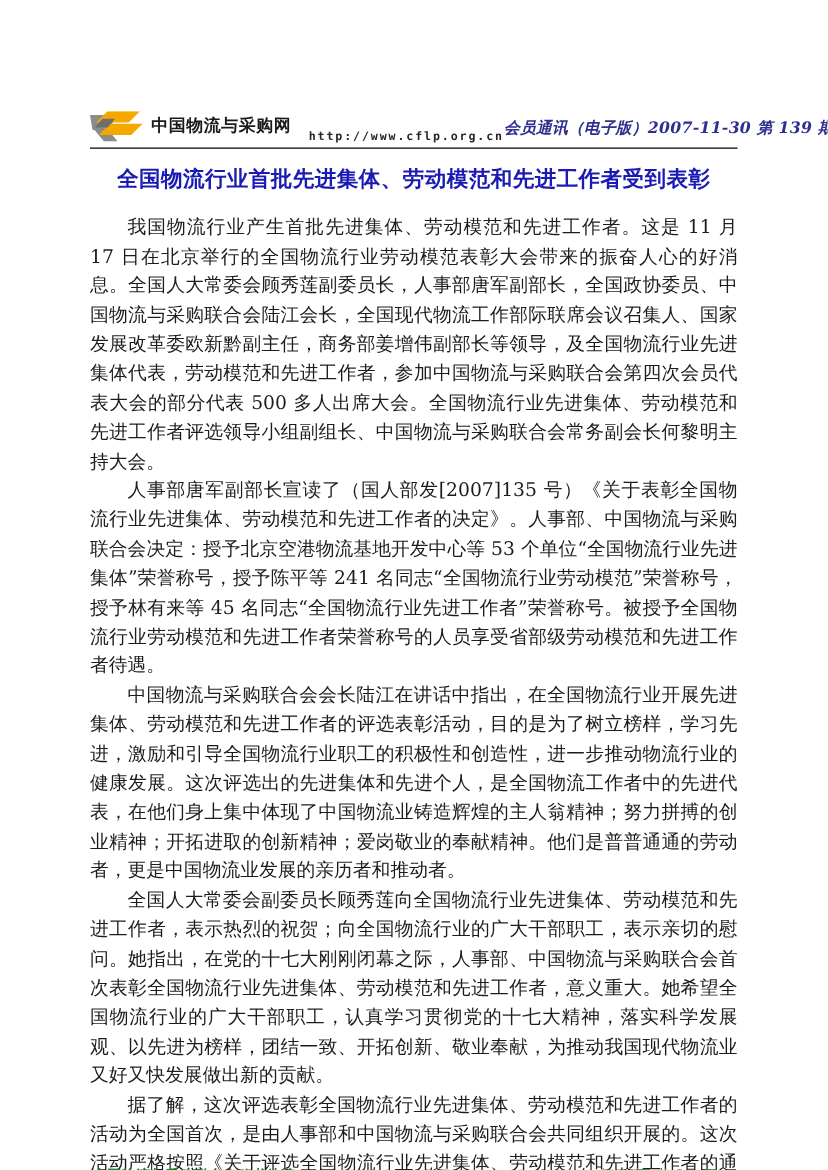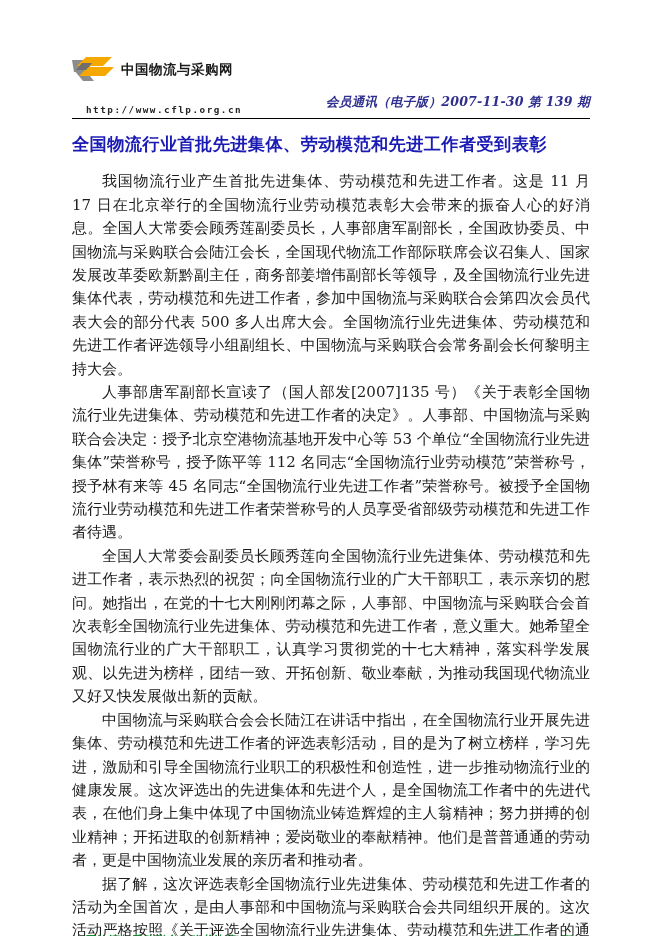--- a/index.html
+++ b/index.html
@@ -27,22 +27,22 @@
     position: relative;
     height: 58px;
     margin-top: 60px;
     border-bottom: 1.6px solid #000000;
     display: flex;
     align-items: flex-end;
     justify-content: space-between;
   }
   .brand {
     display: flex;
-    flex-direction: column;
-    align-items: flex-start;
+    flex-direction: row;
+    align-items: flex-end;
     padding-bottom: 3px;
     position: relative;
   }
   .brand-top {
     display: flex;
     align-items: center;
     gap: 5px;
   }
   .logo-mark {
     width: 44px;
@@ -77,21 +77,21 @@
     color: #2f2f8f;
     padding-bottom: 7px;
     white-space: nowrap;
     letter-spacing: 0.2px;
     text-align: right;
   }
 
   
   .doc-title {
     margin: 14px 0 0 0;
-    text-align: left;
+    text-align: center;
     font-family: "DejaVu Sans", "Liberation Sans", sans-serif;
     font-weight: bold;
     font-size: 17.2px;
     color: #1a1ab4;
     letter-spacing: 0.4px;
     line-height: 1.3;
   }
 
   
   .body-text {
@@ -161,23 +161,23 @@
       <div class="brand-url">http://www.cflp.org.cn</div>
     </div>
 
     <div class="issue">会员通讯（电子版）2007-11-30 第 139 期</div>
   </div>
 
   <h1 class="doc-title">全国物流行业首批先进集体、劳动模范和先进工作者受到表彰</h1>
 
   <div class="body-text">
     <p class="para">我国物流行业产生首批先进集体、劳动模范和先进工作者。这是 11 月 17 日在北京举行的全国物流行业劳动模范表彰大会带来的振奋人心的好消息。全国人大常委会顾秀莲副委员长，人事部唐军副部长，全国政协委员、中国物流与采购联合会陆江会长，全国现代物流工作部际联席会议召集人、国家发展改革委欧新黔副主任，商务部姜增伟副部长等领导，及全国物流行业先进集体代表，劳动模范和先进工作者，参加中国物流与采购联合会第四次会员代表大会的部分代表 500 多人出席大会。全国物流行业先进集体、劳动模范和先进工作者评选领导小组副组长、中国物流与采购联合会常务副会长何黎明主持大会。</p>
-    <p class="para">人事部唐军副部长宣读了（国人部发[2007]135 号）《关于表彰全国物流行业先进集体、劳动模范和先进工作者的决定》。人事部、中国物流与采购联合会决定：授予北京空港物流基地开发中心等 53 个单位“全国物流行业先进集体”荣誉称号，授予陈平等 112 名同志“全国物流行业劳动模范”荣誉称号，授予林有来等 45 名同志“全国物流行业先进工作者”荣誉称号。被授予全国物流行业劳动模范和先进工作者荣誉称号的人员享受省部级劳动模范和先进工作者待遇。</p>
+    <p class="para">人事部唐军副部长宣读了（国人部发[2007]135 号）《关于表彰全国物流行业先进集体、劳动模范和先进工作者的决定》。人事部、中国物流与采购联合会决定：授予北京空港物流基地开发中心等 53 个单位“全国物流行业先进集体”荣誉称号，授予陈平等 241 名同志“全国物流行业劳动模范”荣誉称号，授予林有来等 45 名同志“全国物流行业先进工作者”荣誉称号。被授予全国物流行业劳动模范和先进工作者荣誉称号的人员享受省部级劳动模范和先进工作者待遇。</p>
+    <p class="para">中国物流与采购联合会会长陆江在讲话中指出，在全国物流行业开展先进集体、劳动模范和先进工作者的评选表彰活动，目的是为了树立榜样，学习先进，激励和引导全国物流行业职工的积极性和创造性，进一步推动物流行业的健康发展。这次评选出的先进集体和先进个人，是全国物流工作者中的先进代表，在他们身上集中体现了中国物流业铸造辉煌的主人翁精神；努力拼搏的创业精神；开拓进取的创新精神；爱岗敬业的奉献精神。他们是普普通通的劳动者，更是中国物流业发展的亲历者和推动者。</p>
     <p class="para">全国人大常委会副委员长顾秀莲向全国物流行业先进集体、劳动模范和先进工作者，表示热烈的祝贺；向全国物流行业的广大干部职工，表示亲切的慰问。她指出，在党的十七大刚刚闭幕之际，人事部、中国物流与采购联合会首次表彰全国物流行业先进集体、劳动模范和先进工作者，意义重大。她希望全国物流行业的广大干部职工，认真学习贯彻党的十七大精神，落实科学发展观、以先进为榜样，团结一致、开拓创新、敬业奉献，为推动我国现代物流业又好又快发展做出新的贡献。</p>
-    <p class="para">中国物流与采购联合会会长陆江在讲话中指出，在全国物流行业开展先进集体、劳动模范和先进工作者的评选表彰活动，目的是为了树立榜样，学习先进，激励和引导全国物流行业职工的积极性和创造性，进一步推动物流行业的健康发展。这次评选出的先进集体和先进个人，是全国物流工作者中的先进代表，在他们身上集中体现了中国物流业铸造辉煌的主人翁精神；努力拼搏的创业精神；开拓进取的创新精神；爱岗敬业的奉献精神。他们是普普通通的劳动者，更是中国物流业发展的亲历者和推动者。</p>
     <p class="para">据了解，这次评选表彰全国物流行业先进集体、劳动模范和先进工作者的活动为全国首次，是由人事部和中国物流与采购联合会共同组织开展的。这次活动严格按照《关于评选全国物流行业先进集体、劳动模范和先进工作者的通知》（国人部[2007]70 号）精神，坚持公开、公平、公正的原则，经过层层推荐、审核、公示、全国评选工作领导小组审核、公示和最后审定。本次评选出的先进集体既有国有物流企业，也有民营物流企业，还有物流主管部门和物流行业组织；在先进个人中，既有企业</p>
   </div>
 
   <div class="footer">
     <span class="footer-left">中国物流与采购联合会秘书处编</span>
     <span class="footer-right">第 2 页 共 24 页</span>
   </div>
 
 </div>
 

